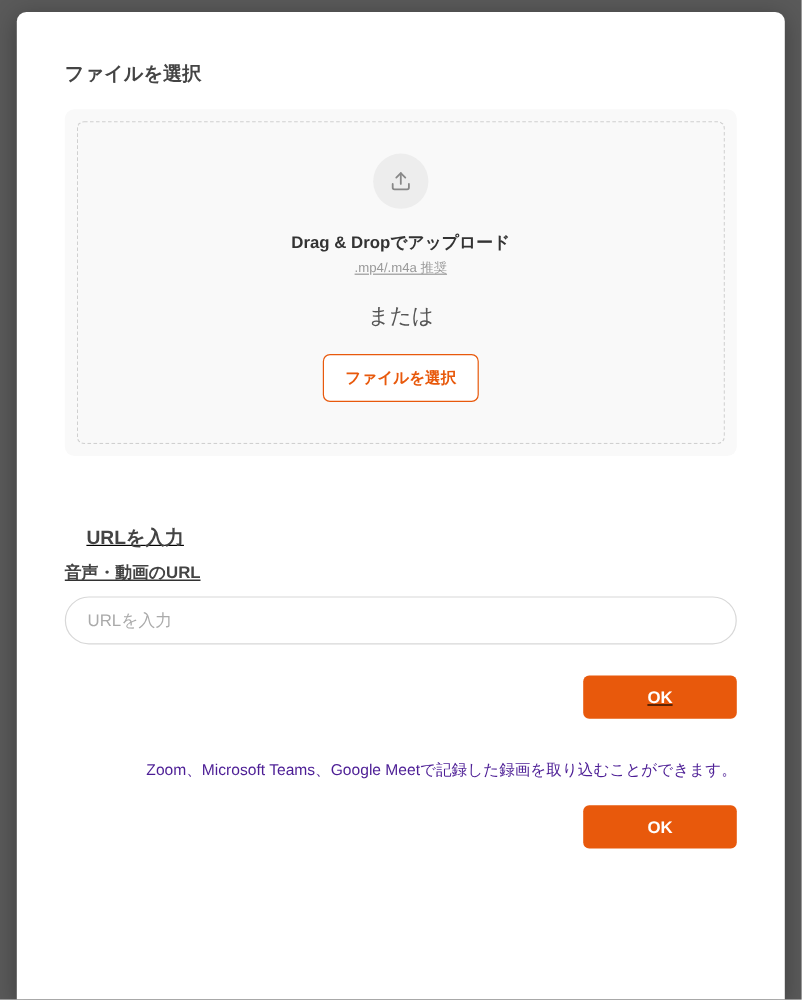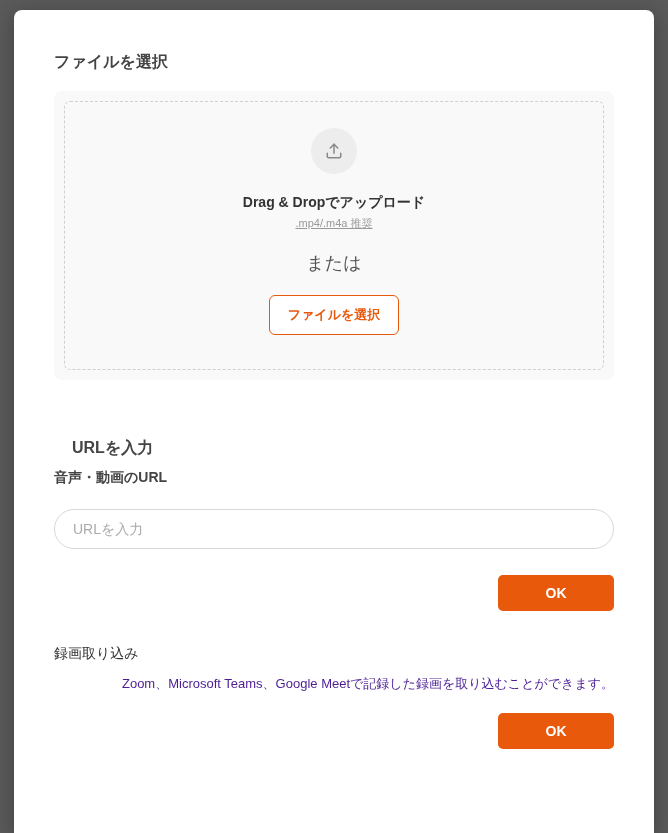--- a/index.html
+++ b/index.html
@@ -79,33 +79,34 @@
       background: #fff;
       color: #e8590c;
       font-size: 13px;
       font-weight: 600;
       padding: 10px 18px;
       border-radius: 6px;
       cursor: pointer;
     }
     .url-section {
       margin-bottom: 20px;
+      text-decoration: underline;
     }
     .url-title {
       font-size: 16px;
       font-weight: 600;
       color: #444;
       margin-left: 18px;
       margin-bottom: 10px;
     }
     .url-sublabel {
       font-size: 14px;
       font-weight: 600;
       color: #444;
-      margin-bottom: 22px;
+      margin-bottom: 10px;
     }
     .url-input {
       width: 100%;
       border: 1px solid #d8d8d8;
       border-radius: 20px;
       padding: 11px 18px;
       font-size: 14px;
       color: #333;
       outline: none;
       margin-bottom: 26px;
@@ -115,21 +116,21 @@
       display: flex;
       justify-content: flex-end;
     }
     .ok-btn {
       background: #e8590c;
       color: #fff;
       border: none;
       font-size: 14px;
       font-weight: 600;
       padding: 10px 0;
-      width: 116px;
+      width: 128px;
       border-radius: 5px;
       cursor: pointer;
     }
     .import-section {
       margin-top: 34px;
     }
     .import-title {
       font-size: 14px;
       font-weight: 500;
       color: #333;
@@ -169,20 +170,19 @@
   <div class="url-section">
     <div class="url-title">URLを入力</div>
     <div class="url-sublabel">音声・動画のURL</div>
     <input class="url-input" type="text" placeholder="URLを入力" style="">
     <div class="btn-row">
       <button class="ok-btn">OK</button>
     </div>
   </div>
 
   <div class="import-section">
-    <div class="import-title">録画取り込み</div>
     <div class="import-desc">Zoom、Microsoft Teams、Google Meetで記録した録画を取り込むことができます。</div>
     <div class="btn-row">
       <button class="ok-btn">OK</button>
     </div>
   </div>
 
 </div>
 
 </body></html>

